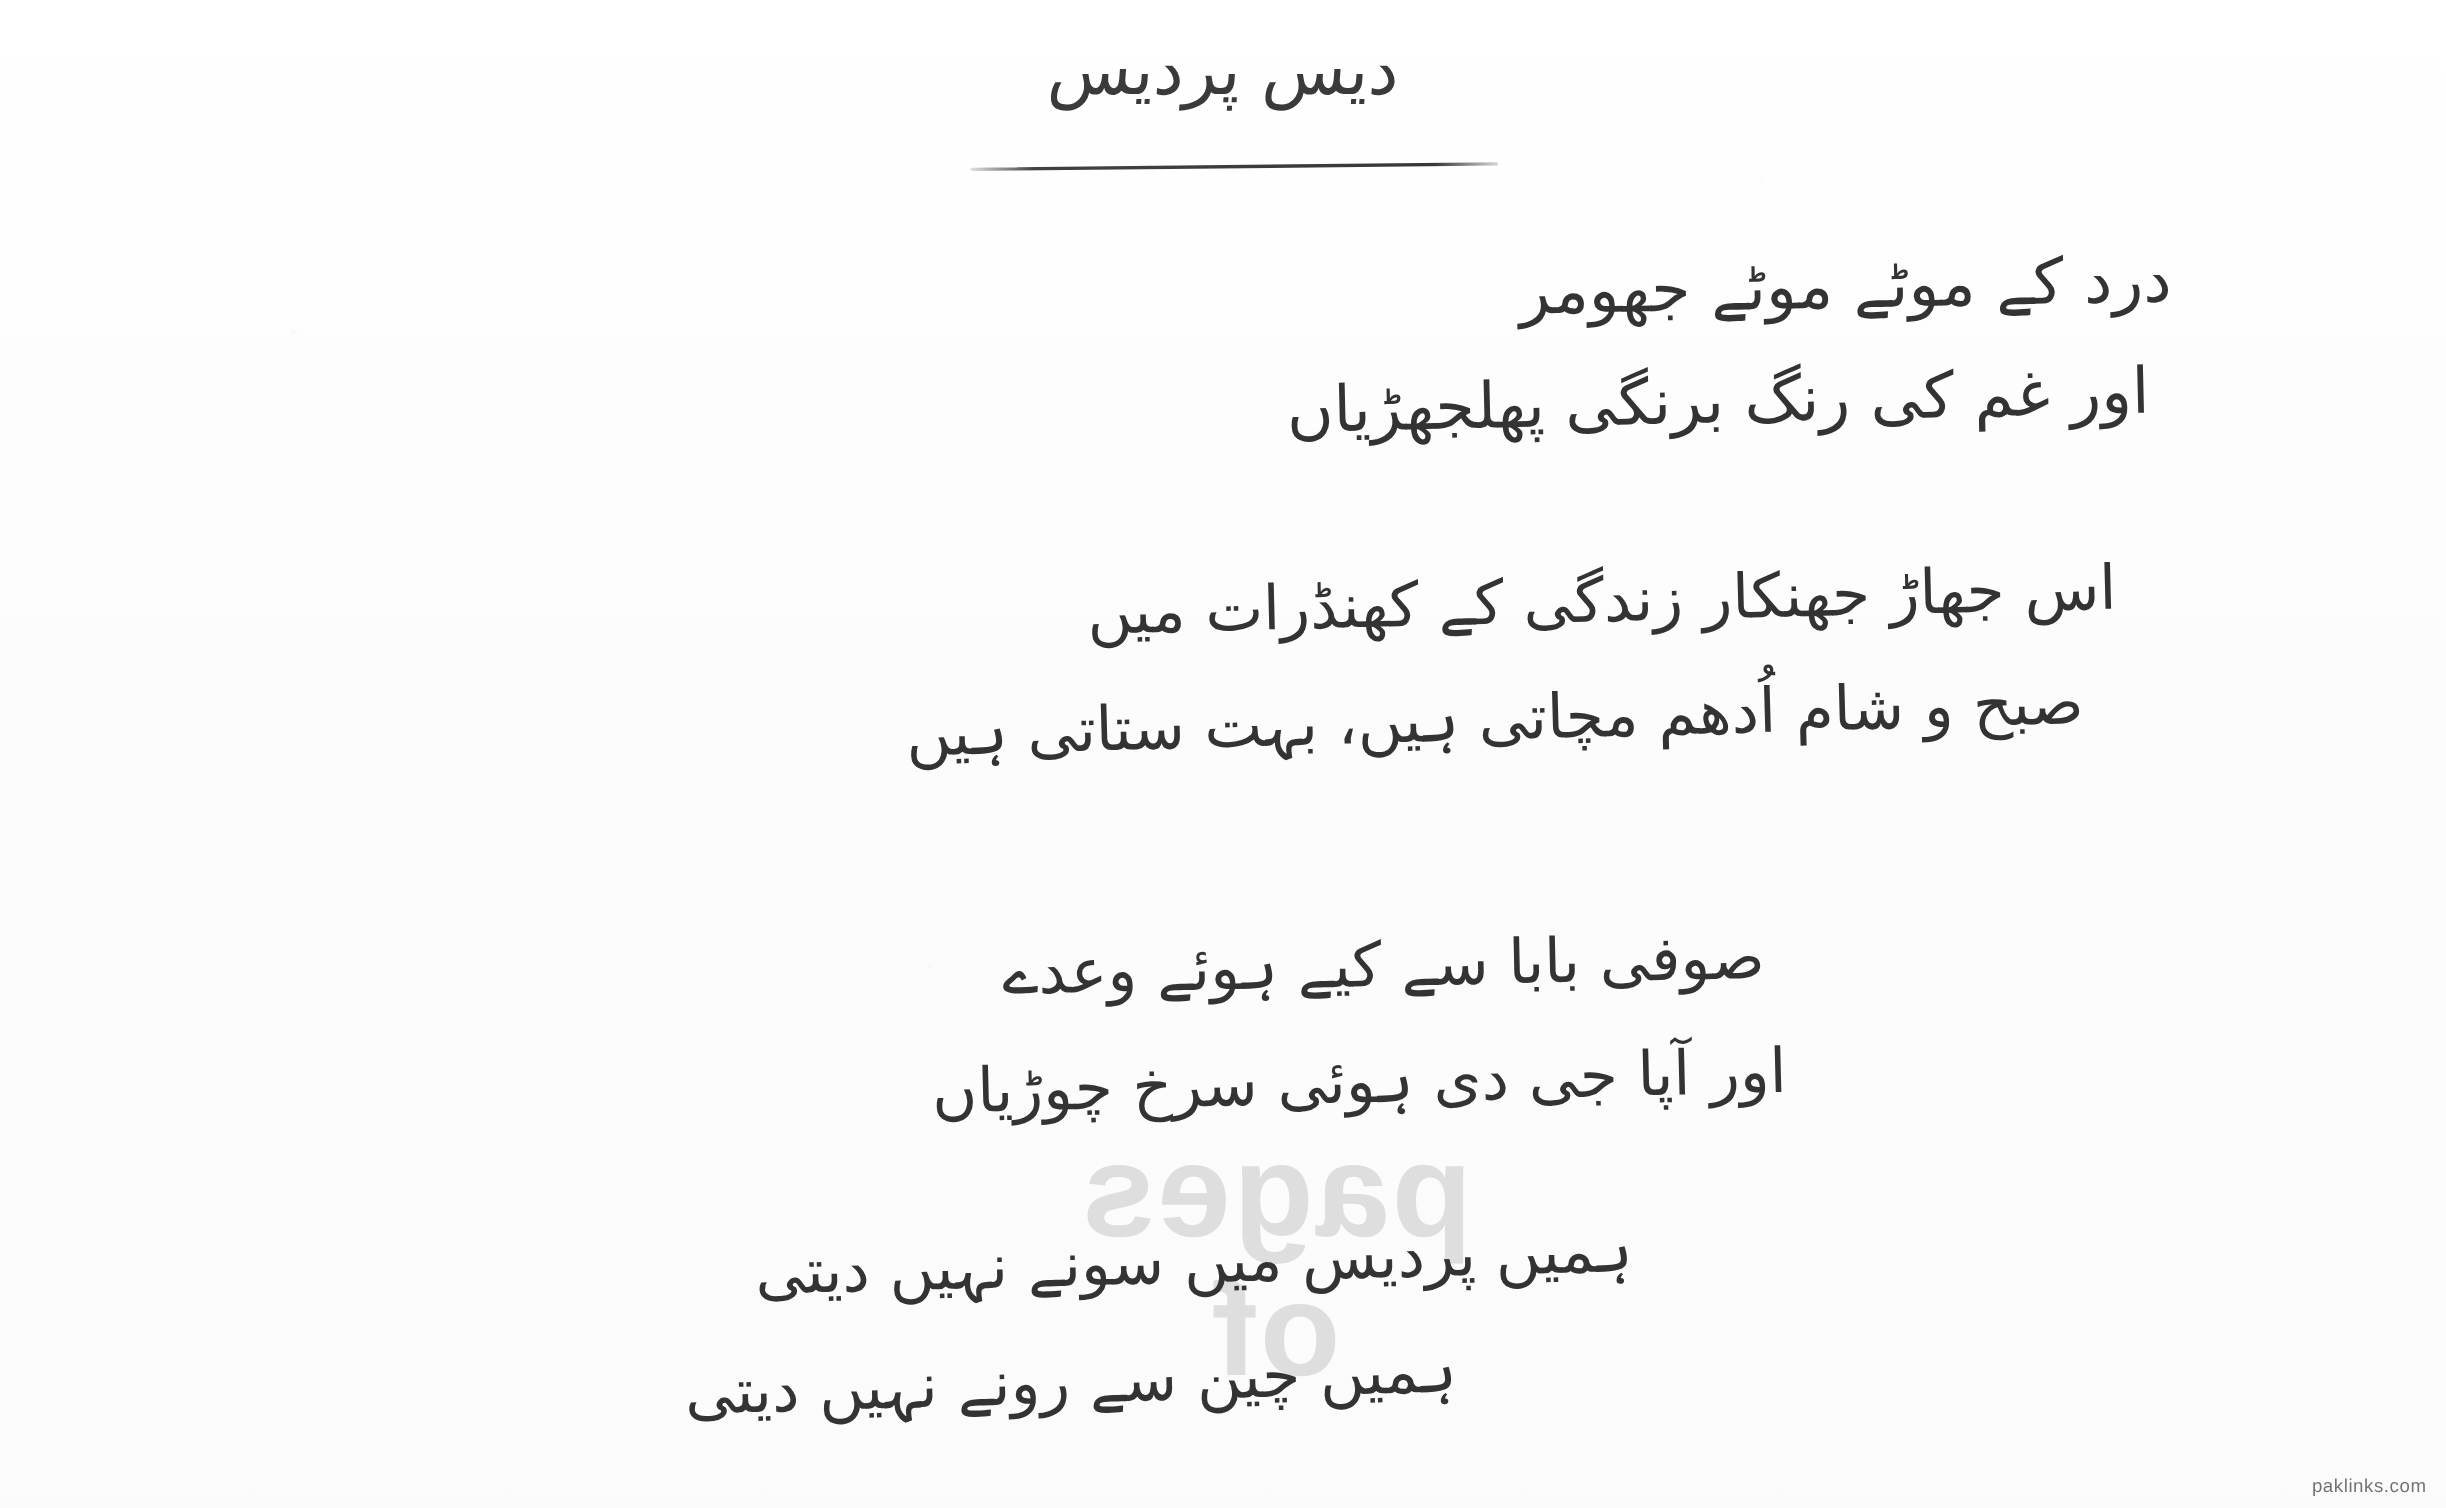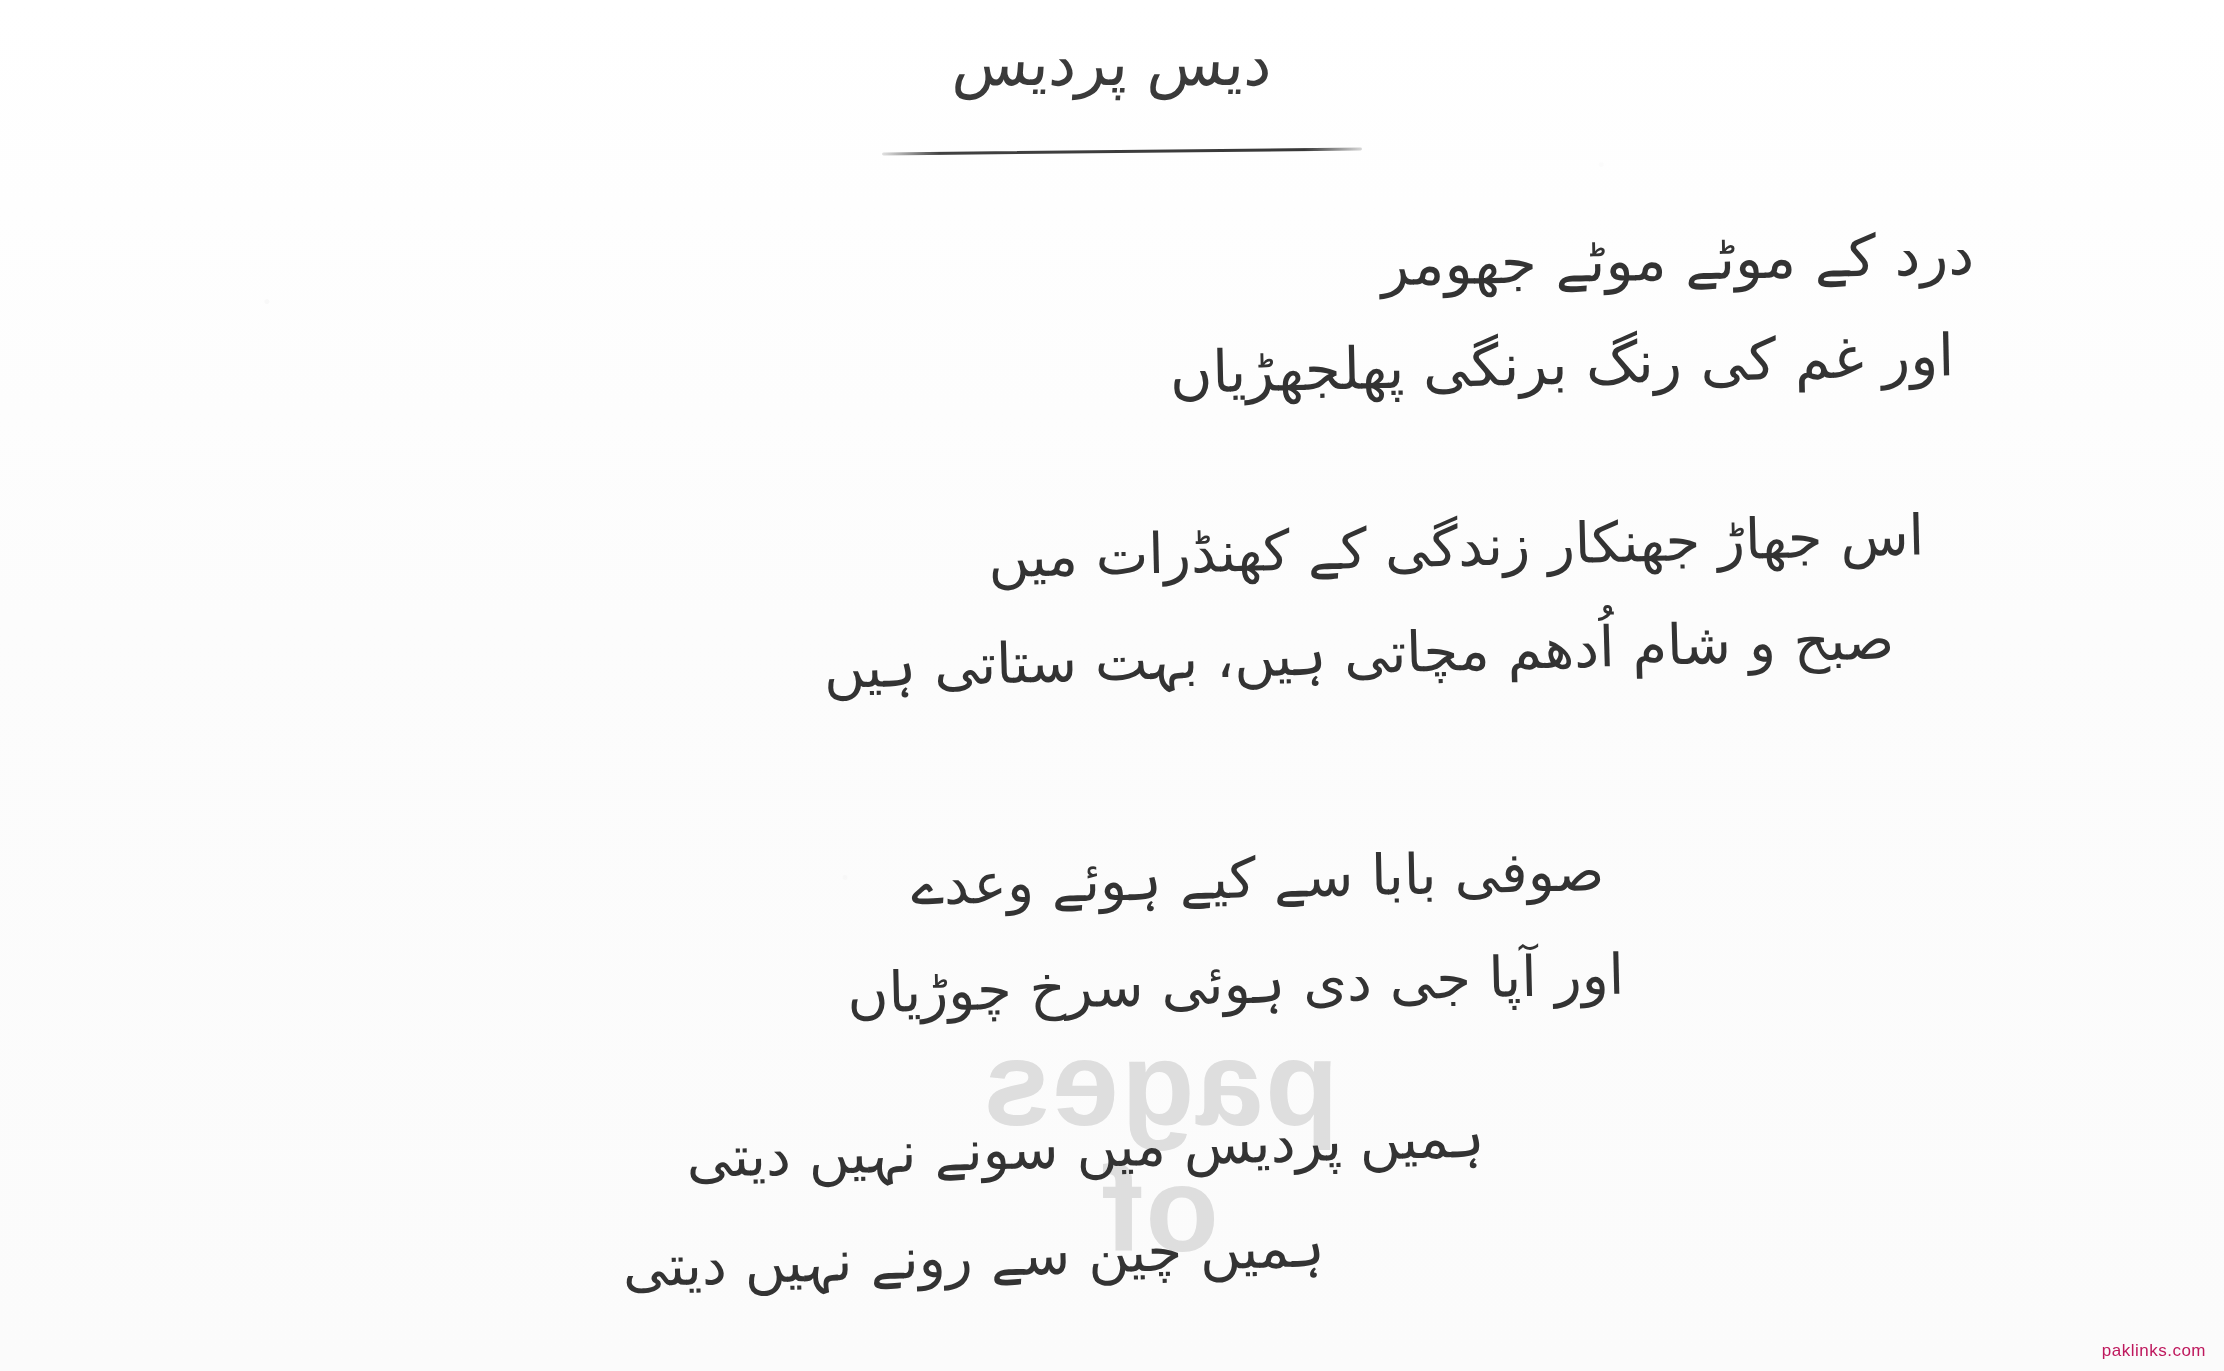--- a/index.html
+++ b/index.html
@@ -117,21 +117,21 @@
   .s4 { top: 1080px; }
   .s4 .l1 { font-size: 56px; padding-right: 740px; transform: rotate(-1.5deg); }
   .s4 .l2 { font-size: 56px; padding-right: 900px; margin-top: 26px; transform: rotate(-1.7deg); }
 
   .watermark {
     position: absolute;
     right: 18px;
     bottom: 10px;
     font-family: "Liberation Sans", sans-serif;
     font-size: 17px;
-    color: #be185d;
+    color: #737373;
     direction: ltr;
     letter-spacing: 0.5px;
   }
 </style>
 </head>
 <body>
 
 <div class="page">
   <div class="paper-texture"></div>
 

